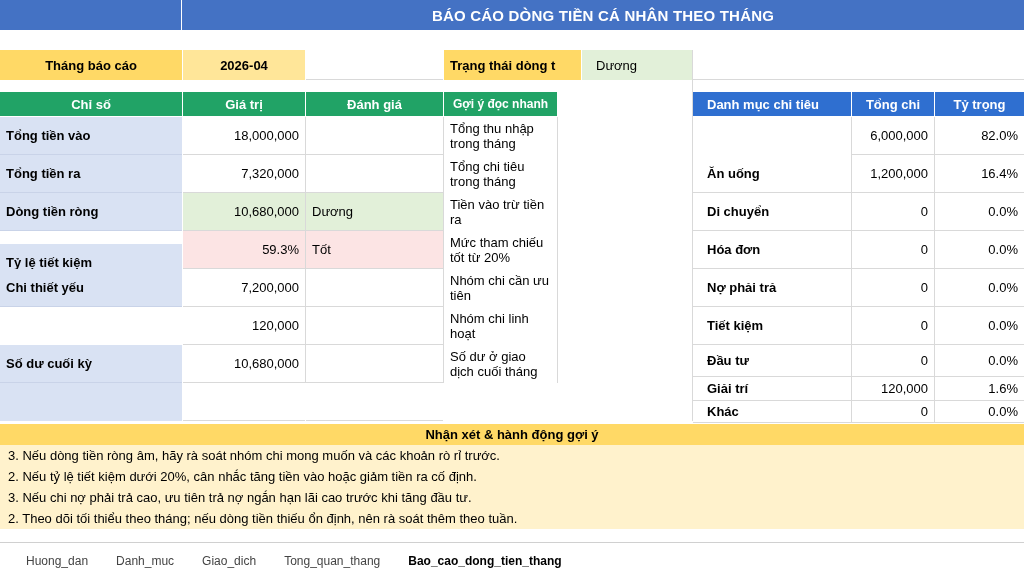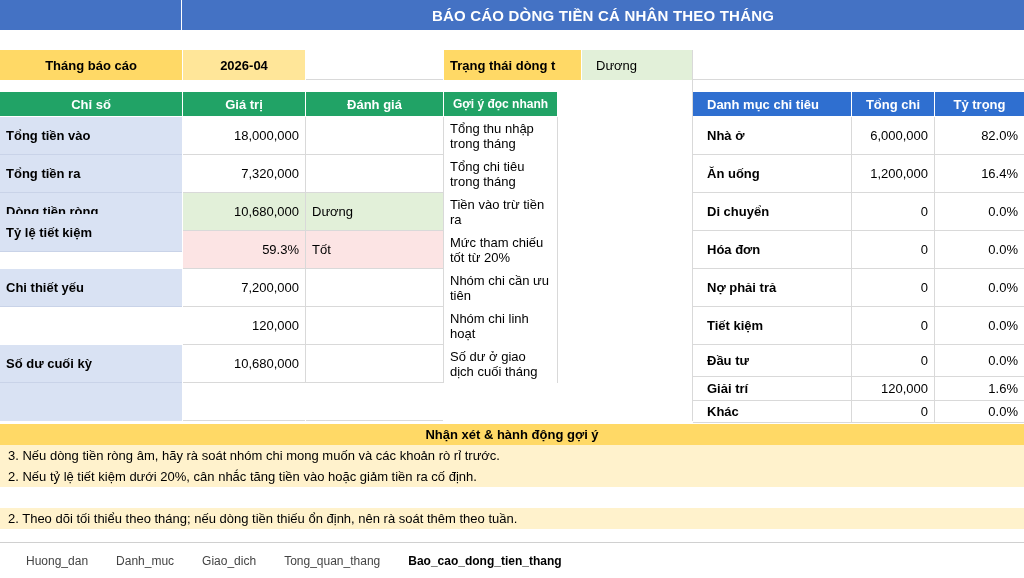--- a/index.html
+++ b/index.html
@@ -110,21 +110,21 @@
   <div class="cell b" style="left:0;top:155px;width:182px;height:38px;background:#d9e2f3;border-bottom:1px solid #c9d3e8;">Tổng tiền ra</div>
   <div class="cell r" style="left:183px;top:155px;width:122px;height:38px;border-bottom:1px solid #d9d9d9;">7,320,000</div>
   <div class="cell" style="left:306px;top:155px;width:137px;height:38px;border-bottom:1px solid #d9d9d9;"></div>
   <div class="cell wrap" style="left:444px;top:155px;width:113px;height:38px;">Tổng chi tiêu trong tháng</div>
 
   <div class="cell b" style="left:0;top:193px;width:182px;height:38px;background:#d9e2f3;border-bottom:1px solid #c9d3e8;">Dòng tiền ròng</div>
   <div class="cell r" style="left:183px;top:193px;width:122px;height:38px;background:#e2f0d9;border-bottom:1px solid #d9d9d9;">10,680,000</div>
   <div class="cell" style="left:306px;top:193px;width:137px;height:38px;background:#e2f0d9;border-bottom:1px solid #d9d9d9;">Dương</div>
   <div class="cell wrap" style="left:444px;top:193px;width:113px;height:38px;">Tiền vào trừ tiền ra</div>
 
-  <div class="cell b" style="left:0;top:214px;width:182px;height:38px;background:#d9e2f3;border-bottom:1px solid #c9d3e8;">Tỷ lệ tiết kiệm</div>
+  <div class="cell b" style="left:0;top:244px;width:182px;height:38px;background:#d9e2f3;border-bottom:1px solid #c9d3e8;">Tỷ lệ tiết kiệm</div>
   <div class="cell r" style="left:183px;top:231px;width:122px;height:38px;background:#fce4e4;border-bottom:1px solid #d9d9d9;">59.3%</div>
   <div class="cell" style="left:306px;top:231px;width:137px;height:38px;background:#fce4e4;border-bottom:1px solid #d9d9d9;">Tốt</div>
   <div class="cell wrap" style="left:444px;top:231px;width:113px;height:38px;">Mức tham chiếu tốt từ 20%</div>
 
   <div class="cell b" style="left:0;top:269px;width:182px;height:38px;background:#d9e2f3;border-bottom:1px solid #c9d3e8;">Chi thiết yếu</div>
   <div class="cell r" style="left:183px;top:269px;width:122px;height:38px;border-bottom:1px solid #d9d9d9;">7,200,000</div>
   <div class="cell" style="left:306px;top:269px;width:137px;height:38px;border-bottom:1px solid #d9d9d9;"></div>
   <div class="cell wrap" style="left:444px;top:269px;width:113px;height:38px;">Nhóm chi cần ưu tiên</div>
 
   <div class="cell r" style="left:183px;top:307px;width:122px;height:38px;border-bottom:1px solid #d9d9d9;">120,000</div>
@@ -138,21 +138,20 @@
 
   <div class="cell" style="left:0;top:383px;width:182px;height:38px;background:#d9e2f3;"></div>
   <div class="cell" style="left:183px;top:383px;width:122px;height:38px;border-bottom:1px solid #d9d9d9;"></div>
   <div class="cell" style="left:306px;top:383px;width:137px;height:38px;border-bottom:1px solid #d9d9d9;"></div>
 
   <div class="grid-line" style="left:557px;top:117px;width:1px;height:266px;"></div>
   <div class="grid-line" style="left:692px;top:50px;width:1px;height:371px;"></div>
   <div class="grid-line" style="left:443px;top:117px;width:1px;height:266px;"></div>
   <div class="grid-line" style="left:305px;top:117px;width:1px;height:266px;"></div>
 
-  <div class="cell b" style="left:693px;top:117px;width:158px;height:38px;padding-left:14px;border-bottom:1px solid #d9d9d9;">Nhà ở</div>
   <div class="cell r" style="left:852px;top:117px;width:82px;height:38px;border-bottom:1px solid #d9d9d9;">6,000,000</div>
   <div class="cell r" style="left:935px;top:117px;width:89px;height:38px;border-bottom:1px solid #d9d9d9;">82.0%</div>
 
   <div class="cell b" style="left:693px;top:155px;width:158px;height:38px;padding-left:14px;border-bottom:1px solid #d9d9d9;">Ăn uống</div>
   <div class="cell r" style="left:852px;top:155px;width:82px;height:38px;border-bottom:1px solid #d9d9d9;">1,200,000</div>
   <div class="cell r" style="left:935px;top:155px;width:89px;height:38px;border-bottom:1px solid #d9d9d9;">16.4%</div>
 
   <div class="cell b" style="left:693px;top:193px;width:158px;height:38px;padding-left:14px;border-bottom:1px solid #d9d9d9;">Di chuyển</div>
   <div class="cell r" style="left:852px;top:193px;width:82px;height:38px;border-bottom:1px solid #d9d9d9;">0</div>
   <div class="cell r" style="left:935px;top:193px;width:89px;height:38px;border-bottom:1px solid #d9d9d9;">0.0%</div>
@@ -180,20 +179,21 @@
   <div class="cell b" style="left:693px;top:401px;width:158px;height:22px;padding-left:14px;border-bottom:1px solid #d9d9d9;">Khác</div>
   <div class="cell r" style="left:852px;top:401px;width:82px;height:22px;border-bottom:1px solid #d9d9d9;">0</div>
   <div class="cell r" style="left:935px;top:401px;width:89px;height:22px;border-bottom:1px solid #d9d9d9;">0.0%</div>
 
   <div class="grid-line" style="left:851px;top:117px;width:1px;height:306px;"></div>
   <div class="grid-line" style="left:934px;top:117px;width:1px;height:306px;"></div>
 
   <div class="notes-header">Nhận xét &amp; hành động gợi ý</div>
   <div class="note-line" style="top:445px;">3. Nếu dòng tiền ròng âm, hãy rà soát nhóm chi mong muốn và các khoản rò rỉ trước.</div>
   <div class="note-line" style="top:466px;">2. Nếu tỷ lệ tiết kiệm dưới 20%, cân nhắc tăng tiền vào hoặc giảm tiền ra cố định.</div>
+  <div class="note-line" style="top:487px;">3. Nếu chi nợ phải trả cao, ưu tiên trả nợ ngắn hạn lãi cao trước khi tăng đầu tư.</div>
   <div class="note-line" style="top:508px;">2. Theo dõi tối thiểu theo tháng; nếu dòng tiền thiếu ổn định, nên rà soát thêm theo tuần.</div>
 
   <div class="tabbar">
     <div class="tab">Huong_dan</div>
     <div class="tab">Danh_muc</div>
     <div class="tab">Giao_dich</div>
     <div class="tab">Tong_quan_thang</div>
     <div class="tab active">Bao_cao_dong_tien_thang</div>
   </div>
 

